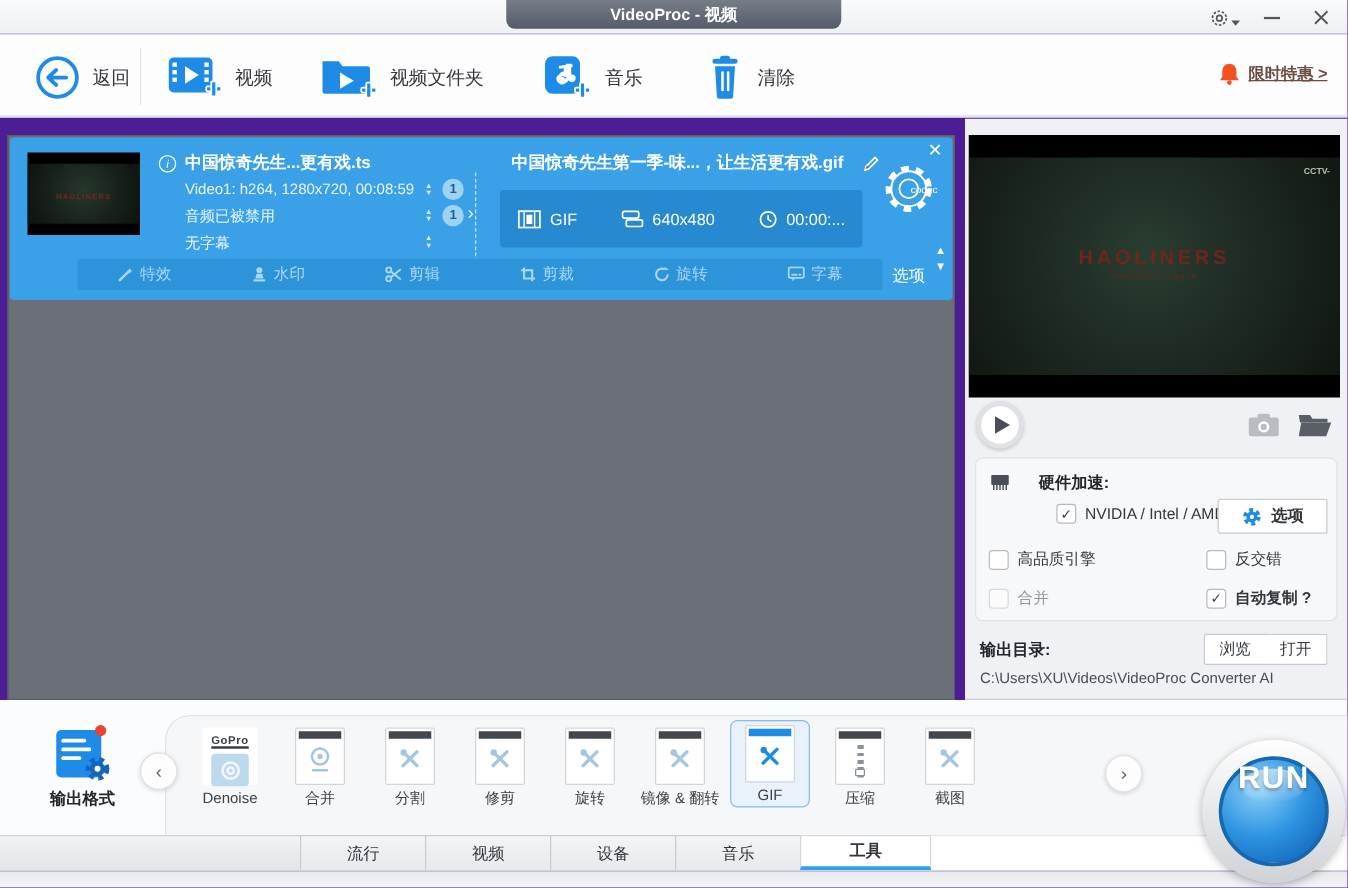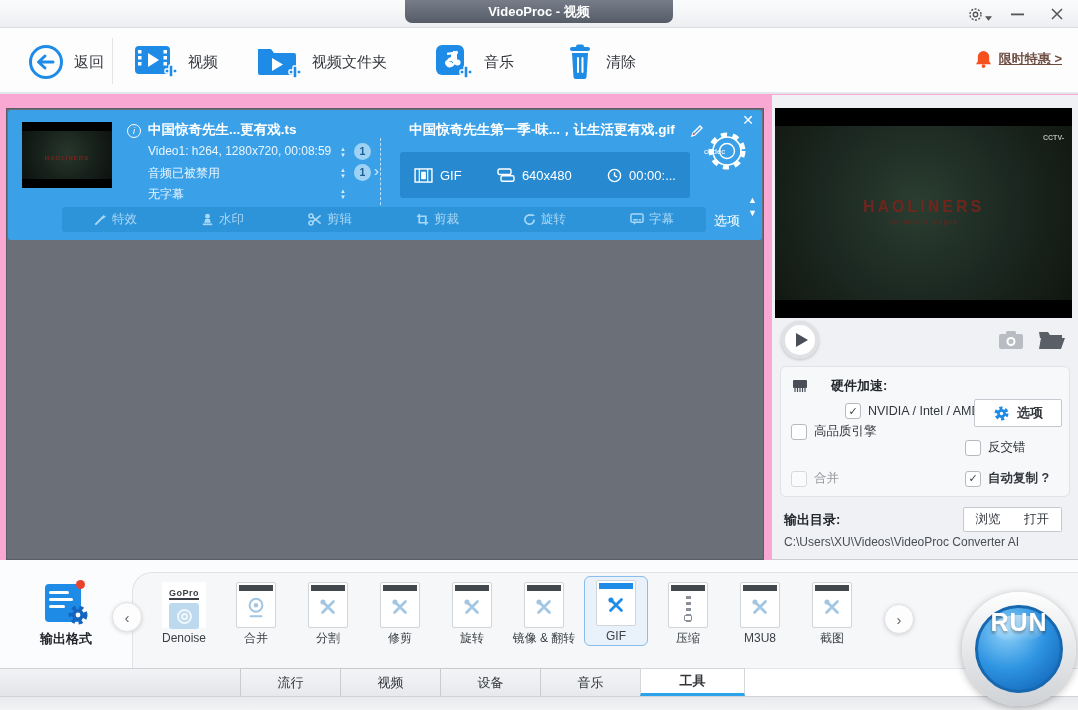--- a/index.html
+++ b/index.html
@@ -1,18 +1,18 @@
 <!DOCTYPE html>
 <html><head>
 <meta charset="utf-8">
 <style>
   * { margin:0; padding:0; box-sizing:border-box; }
   html,body { width:1078px; height:710px; }
   body { font-family:"Liberation Sans","DejaVu Sans",sans-serif; }
-  #root { position:relative; width:1078px; height:710px; background:#f9a8d4; overflow:hidden; }
+  #root { position:relative; width:1078px; height:710px; background:#4c1d95; overflow:hidden; }
 
   
   .titlebar { position:absolute; left:0; top:0; width:1078px; height:28px;
     background:linear-gradient(#fafbfc,#edeff2); border-bottom:1px solid #d9dce1; }
   .title-tab { position:absolute; left:405px; top:0; width:268px; height:23px;
     background:linear-gradient(#767c88,#555b67); border-radius:0 0 7px 7px;
     color:#fff; font-size:13px; font-weight:bold; text-align:center; line-height:23px; }
   .winbtn { position:absolute; top:3px; width:26px; height:22px; display:flex;
     align-items:center; justify-content:center; color:#555; cursor:default; }
   .winbtn svg { display:block; }
@@ -46,21 +46,21 @@
     background:#9ed2f4; color:#1d5f93; font-size:10.5px; font-weight:bold; text-align:center; line-height:17px; }
   .conn-line { position:absolute; left:372px; top:28px; height:72px; width:0;
     border-left:1px dashed #bfe2f8; }
   .conn-arrow { position:absolute; left:366px; top:52px; color:#dff1fc; font-size:15px; }
   .out-title { position:absolute; left:392px; top:11px; width:284px; color:#fff; font-size:13.5px;
     font-weight:bold; text-align:center; white-space:nowrap; overflow:hidden; }
   .pencil { position:absolute; left:681px; top:12px; }
   .fmt-bar { position:absolute; left:392px; top:42px; width:290px; height:46px; background:#2789cf;
     border-radius:3px; display:flex; align-items:center; justify-content:space-between; padding:0 14px; }
   .fmt-cell { display:flex; align-items:center; gap:7px; color:#fff; font-size:13px; }
-  .codec-box { position:absolute; left:694px; top:18px; width:50px; text-align:left; color:#fff; }
+  .codec-box { position:absolute; left:694px; top:18px; width:50px; text-align:right; color:#fff; }
   .codec-gear { position:relative; width:46px; height:46px; margin:0 auto; }
   .codec-label { position:absolute; top:19px; left:0; width:46px; font-size:8px; color:#fff; }
   .opt-label { position:absolute; left:694px; top:102px; width:50px; text-align:center; color:#fff; font-size:13px; }
   .card-close { position:absolute; right:8px; top:2px; color:#fff; font-size:14px; }
   .scroll-arrows { position:absolute; right:5px; top:84px; color:#fff; font-size:9px; line-height:13px; text-align:center; }
   .subtools { position:absolute; left:54px; top:97px; width:644px; height:25px; background:#2e94da;
     border-radius:3px; display:flex; align-items:center; justify-content:space-around; }
   .subtool { display:flex; align-items:center; gap:5px; color:#a9d8f6; font-size:12.5px; }
 
   
@@ -454,21 +454,21 @@
       <div class="opt-btn">
         <span>
           <svg width="17" height="17" viewBox="0 0 20 20">
               <circle cx="10" cy="10" r="6" fill="none" stroke="#1e8ce6" stroke-width="4.5" stroke-dasharray="3.4 2.9"></circle>
               <circle cx="10" cy="10" r="5.2" fill="#1e8ce6"></circle>
               <circle cx="10" cy="10" r="2" fill="#fff"></circle>
             </svg>
         </span>
         <span>选项</span>
       </div>
-      <div class="cb-row" style="left:10px; top:56px;">
+      <div class="cb-row" style="left:10px; top:72px;">
         <span class="cb"></span>
         <span>高品质引擎</span>
       </div>
       <div class="cb-row" style="left:184px; top:72px;">
         <span class="cb"></span>
         <span>反交错</span>
       </div>
       <div class="cb-row disabled" style="left:10px; top:103px;">
         <span class="cb"></span>
         <span>合并</span>
@@ -603,32 +603,20 @@
         <div class="page-icon">
             <div class="page-top"></div>
           <div class="page-glyph">
               <div class="zip-strip"></div>
             </div>
             <div class="zip-tab"></div>
         </div>
         <div class="dock-label">压缩</div>
       </div>
 
-      <div class="dock-item">
-        <div class="page-icon">
-            <div class="page-top"></div>
-          <div class="page-glyph">
-              <svg width="22" height="22" viewBox="0 0 24 24">
-                <path d="M6 18 L18 6 M6 6 L18 18" stroke="currentColor" stroke-width="3" stroke-linecap="round" fill="none"></path>
-                <circle cx="6.5" cy="6.5" r="2.8" fill="currentColor"></circle>
-              </svg>
-            </div>
-        </div>
-        <div class="dock-label">M3U8</div>
-      </div>
 
       <div class="dock-item">
         <div class="page-icon">
             <div class="page-top"></div>
           <div class="page-glyph">
               <svg width="22" height="22" viewBox="0 0 24 24">
                 <path d="M6 18 L18 6 M6 6 L18 18" stroke="currentColor" stroke-width="3" stroke-linecap="round" fill="none"></path>
                 <circle cx="6.5" cy="6.5" r="2.8" fill="currentColor"></circle>
               </svg>
             </div>

